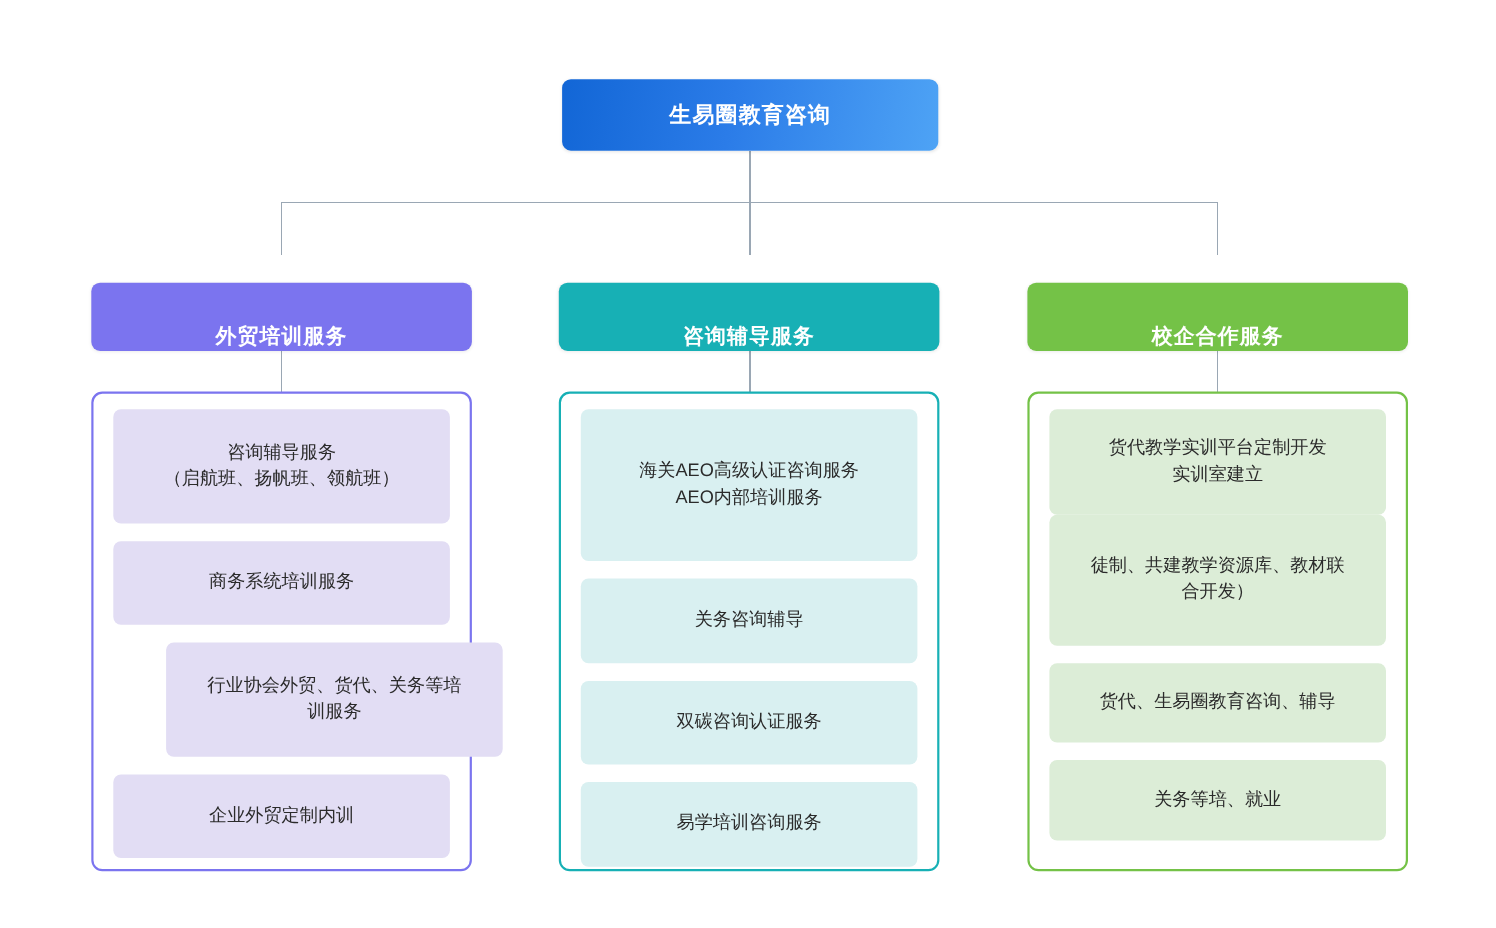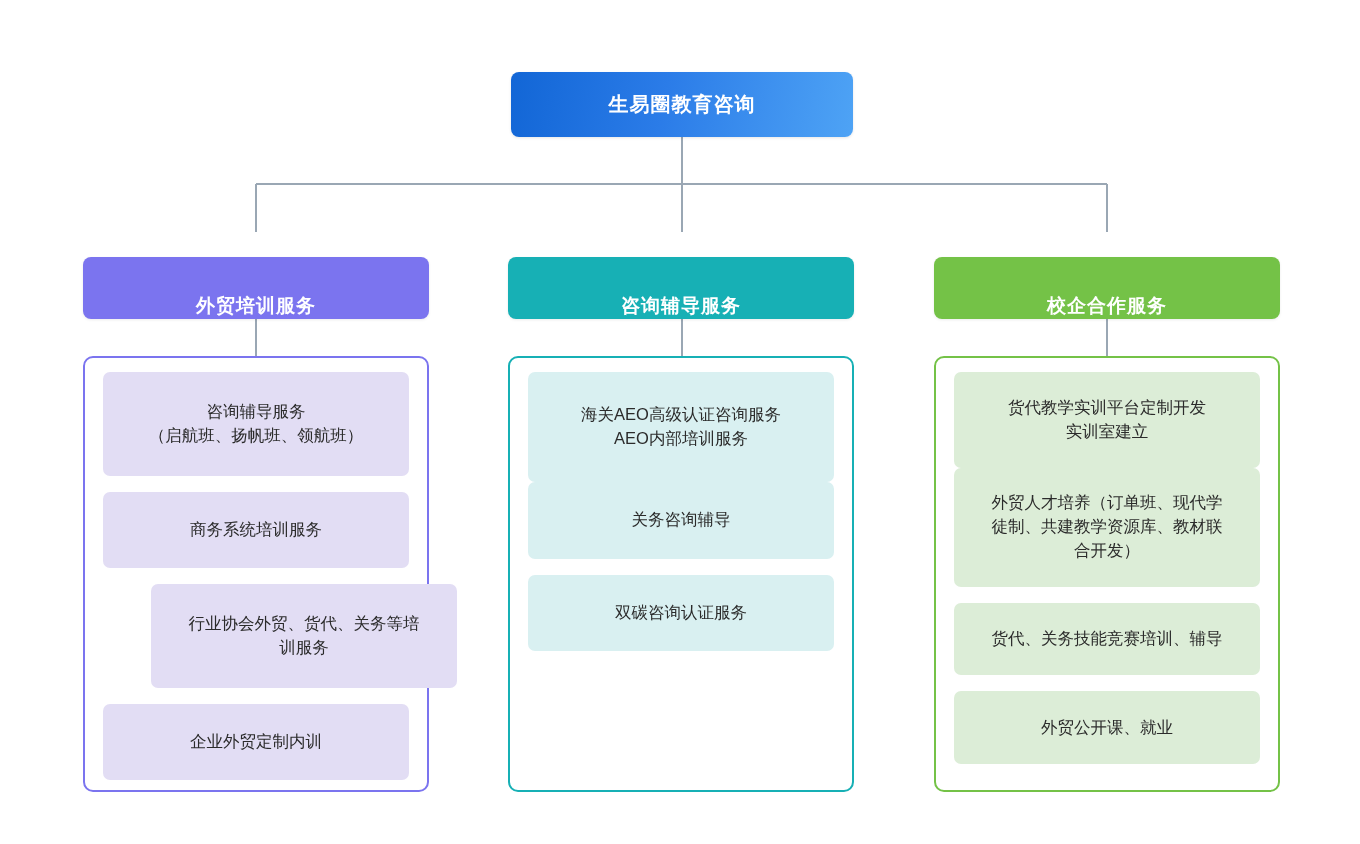--- a/index.html
+++ b/index.html
@@ -174,63 +174,67 @@
           </div>
         </div>
       </div>
   </div>
 
   <div class="column c1">
     <div class="cat-header" style="background: rgb(23, 176, 181);">
       <span class="cat-title">咨询辅导服务</span>
     </div>
     <div class="items-panel" style="border-color: rgb(23, 176, 181);">
-        <div class="item-card" style="background: rgb(217, 240, 241); height: 110px; margin-bottom: 0;">
+        <div class="item-card" style="background: rgb(217, 240, 241); height: 138px; margin-bottom: 16px;">
           <div>
             <span class="item-line">海关AEO高级认证咨询服务</span>
             <span class="item-line">AEO内部培训服务</span>
           </div>
         </div>
         <div class="item-card" style="background: rgb(217, 240, 241); height: 76.5px; margin-bottom: 16px;">
           <div>
             <span class="item-line">关务咨询辅导</span>
           </div>
         </div>
         <div class="item-card" style="background: rgb(217, 240, 241); height: 76.5px; margin-bottom: 16px;">
           <div>
             <span class="item-line">双碳咨询认证服务</span>
+          </div>
+        </div>
+        <div class="item-card" style="background: rgb(217, 240, 241); height: 76.5px; margin-bottom: 0px;">
+          <div>
+            <span class="item-line">易学培训咨询服务</span>
           </div>
         </div>
       </div>
   </div>
 
   <div class="column c2">
     <div class="cat-header" style="background: rgb(116, 194, 71);">
       <span class="cat-title">校企合作服务</span>
     </div>
     <div class="items-panel" style="border-color: rgb(116, 194, 71);">
         <div class="item-card" style="background: rgb(220, 237, 215); height: 95.7857px; ">
           <div>
             <span class="item-line">货代教学实训平台定制开发</span>
             <span class="item-line">实训室建立</span>
           </div>
         </div>
         <div class="item-card" style="background: rgb(220, 237, 215); height: 118.929px; margin-bottom: 16px;">
           <div>
-            <span class="item-line">外贸人才培养（订单班、现代学</span>
             <span class="item-line">徒制、共建教学资源库、教材联</span>
             <span class="item-line">合开发）</span>
           </div>
         </div>
         <div class="item-card" style="background: rgb(220, 237, 215); height: 72.6429px; margin-bottom: 16px;">
           <div>
-            <span class="item-line">货代、关务技能竞赛培训、辅导</span>
+            <span class="item-line">货代、生易圈教育咨询、辅导</span>
           </div>
         </div>
         <div class="item-card" style="background: rgb(220, 237, 215); height: 72.6429px; margin-bottom: 0px;">
           <div>
-            <span class="item-line">外贸公开课、就业</span>
+            <span class="item-line">关务等培、就业</span>
           </div>
         </div>
       </div>
   </div>
 
 </div>
 
 </body></html>

